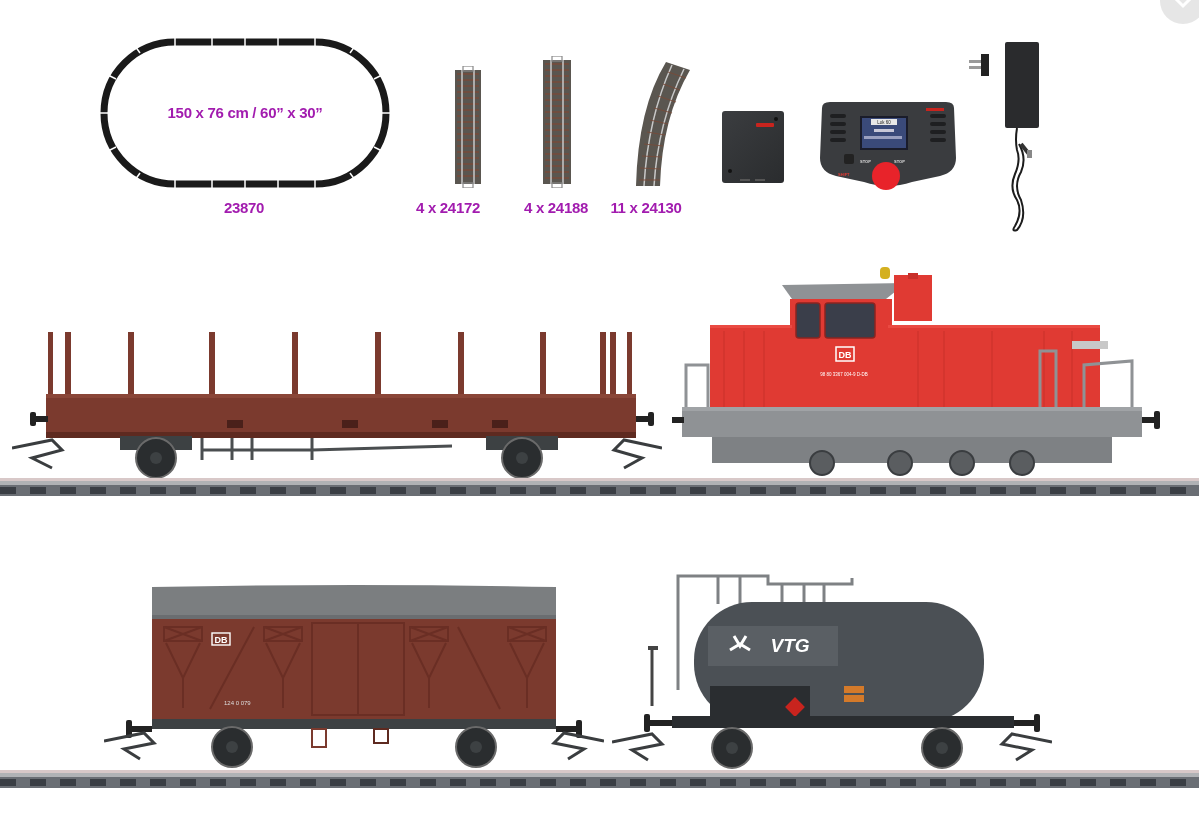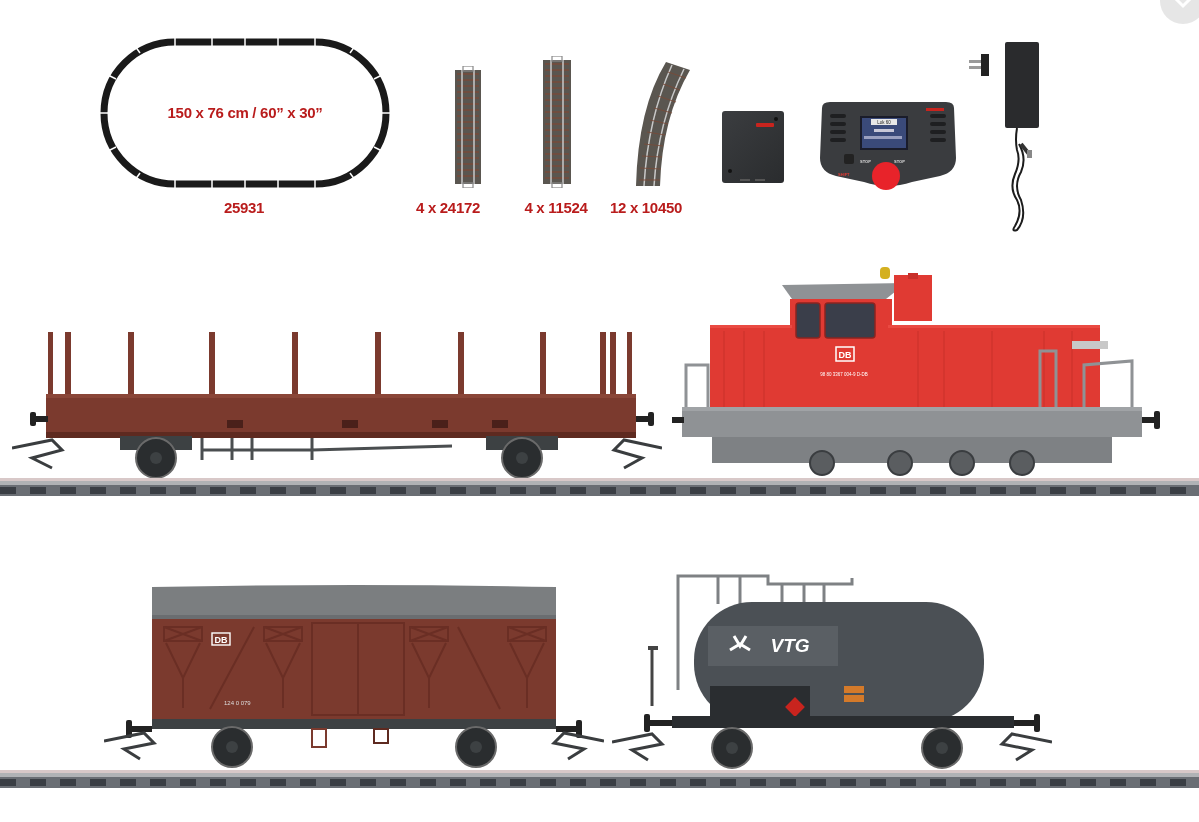--- a/index.html
+++ b/index.html
@@ -1,18 +1,18 @@
 <!DOCTYPE html>
 <html><head>
 <meta charset="utf-8">
 <style>
   html,body{margin:0;padding:0;background:#ffffff;}
   body{width:1199px;height:822px;position:relative;overflow:hidden;font-family:"Liberation Sans",sans-serif;}
   .abs{position:absolute;}
-  .label{font-family:"Liberation Sans",sans-serif;font-weight:bold;color:#b91c1c;font-size:15px;letter-spacing:-0.3px;white-space:nowrap;text-align:center;}
+  .label{font-family:"Liberation Sans",sans-serif;font-weight:bold;color:#a21caf;font-size:15px;letter-spacing:-0.3px;white-space:nowrap;text-align:center;}
   .close-btn{position:absolute;left:1160px;top:-22px;width:46px;height:46px;border-radius:50%;background:#e6e6e6;cursor:pointer;}
   .close-btn svg{position:absolute;left:10px;top:18px;}
   .track-strip{position:absolute;left:0;width:1199px;height:20px;}
 </style>
 </head>
 <body>
 
 <div class="close-btn">
   <svg width="26" height="14" viewBox="0 0 26 14">
     <path d="M3 0 L13 10 L23 0" stroke="#fff" stroke-width="3" fill="none"></path>
@@ -40,21 +40,21 @@
       <line x1="282" y1="37" x2="274" y2="41"></line>
         <line x1="282" y1="113" x2="274" y2="109"></line>
       <line x1="35" y1="8" x2="40" y2="15"></line>
         <line x1="35" y1="142" x2="40" y2="135"></line>
       <line x1="255" y1="8" x2="250" y2="15"></line>
         <line x1="255" y1="142" x2="250" y2="135"></line>
     </g>
   </svg>
   <div class="abs label" style="left:0;top:66px;width:290px;font-size:15px;">150 x 76 cm / 60” x 30”</div>
 </div>
-<div class="abs label" style="left:194px;top:199px;width:100px;">25931</div>
+<div class="abs label" style="left:194px;top:199px;width:100px;">23870</div>
 
 <div class="abs" style="left:455px;top:66px;width:26px;height:122px;">
   <svg width="26" height="122" viewBox="0 0 26 122">
     <rect x="0" y="4" width="26" height="114" fill="#5a5650"></rect>
     <g stroke="#7a4a38" stroke-width="1.4">
       <line x1="2" y1="8" x2="24" y2="8"></line>
         <line x1="2" y1="14" x2="24" y2="14"></line>
         <line x1="2" y1="20" x2="24" y2="20"></line>
         <line x1="2" y1="26" x2="24" y2="26"></line>
         <line x1="2" y1="32" x2="24" y2="32"></line>
@@ -104,42 +104,42 @@
         <line x1="2" y1="110" x2="26" y2="110"></line>
         <line x1="2" y1="116" x2="26" y2="116"></line>
         <line x1="2" y1="122" x2="26" y2="122"></line>
     </g>
     <line x1="8" y1="4" x2="8" y2="128" stroke="#c8c8c8" stroke-width="1.5"></line>
     <line x1="20" y1="4" x2="20" y2="128" stroke="#c8c8c8" stroke-width="1.5"></line>
     <rect x="9" y="0" width="10" height="5" fill="none" stroke="#888" stroke-width="1.2"></rect>
     <rect x="9" y="127" width="10" height="5" fill="none" stroke="#888" stroke-width="1.2"></rect>
   </svg>
 </div>
-<div class="abs label" style="left:506px;top:199px;width:100px;">4 x 11524</div>
+<div class="abs label" style="left:506px;top:199px;width:100px;">4 x 24188</div>
 
 <div class="abs" style="left:632px;top:58px;width:60px;height:132px;">
   <svg width="60" height="132" viewBox="0 0 60 132">
     <path d="M34 4 L58 12 Q30 60 28 128 L4 128 Q6 50 34 4 Z" fill="#5a5650"></path>
     <path d="M40 7 Q16 60 12 128" stroke="#c8c8c8" stroke-width="1.5" fill="none"></path>
     <path d="M52 11 Q26 64 22 128" stroke="#c8c8c8" stroke-width="1.5" fill="none"></path>
     <g stroke="#7a4a38" stroke-width="1.2" opacity="0.8">
       <line x1="36" y1="14" x2="54" y2="20"></line>
         <line x1="31" y1="26" x2="48" y2="32"></line>
         <line x1="26" y1="38" x2="44" y2="44"></line>
         <line x1="22" y1="50" x2="40" y2="55"></line>
         <line x1="18" y1="62" x2="36" y2="66"></line>
         <line x1="15" y1="74" x2="33" y2="77"></line>
         <line x1="12" y1="86" x2="31" y2="88"></line>
         <line x1="10" y1="98" x2="30" y2="99"></line>
         <line x1="8" y1="110" x2="29" y2="111"></line>
         <line x1="7" y1="122" x2="28" y2="122"></line>
     </g>
   </svg>
 </div>
-<div class="abs label" style="left:596px;top:199px;width:100px;">12 x 10450</div>
+<div class="abs label" style="left:596px;top:199px;width:100px;">11 x 24130</div>
 
 <div class="abs" style="left:722px;top:111px;width:62px;height:72px;background:linear-gradient(135deg,#3b3d40,#2a2c2e);border-radius:3px;">
   <div class="abs" style="left:34px;top:12px;width:18px;height:4px;background:#c8241e;border-radius:1px;"></div>
   <div class="abs" style="left:52px;top:6px;width:4px;height:4px;background:#111;border-radius:50%;"></div>
   <div class="abs" style="left:6px;top:58px;width:4px;height:4px;background:#111;border-radius:50%;"></div>
   <div class="abs" style="left:18px;top:68px;width:10px;height:2px;background:#555;"></div>
   <div class="abs" style="left:33px;top:68px;width:10px;height:2px;background:#555;"></div>
 </div>
 
 <div class="abs" style="left:816px;top:100px;width:144px;height:92px;">

